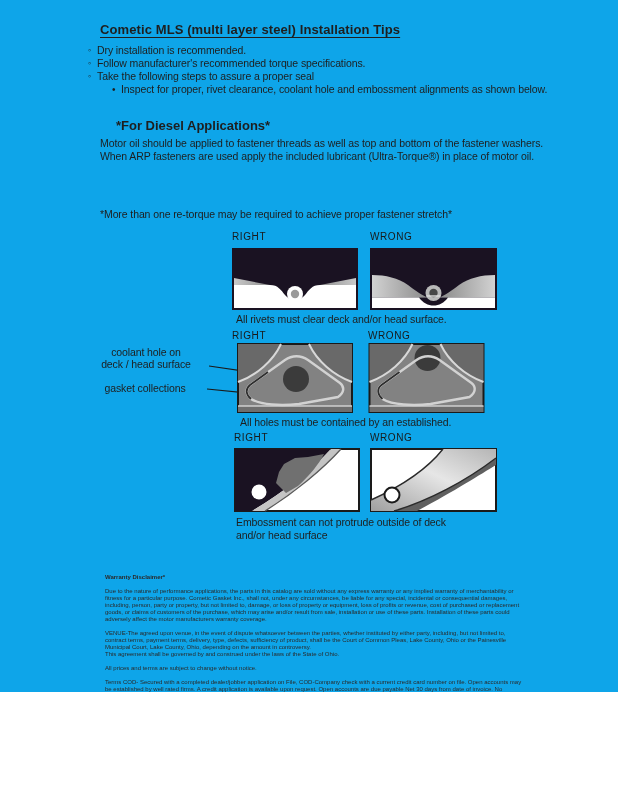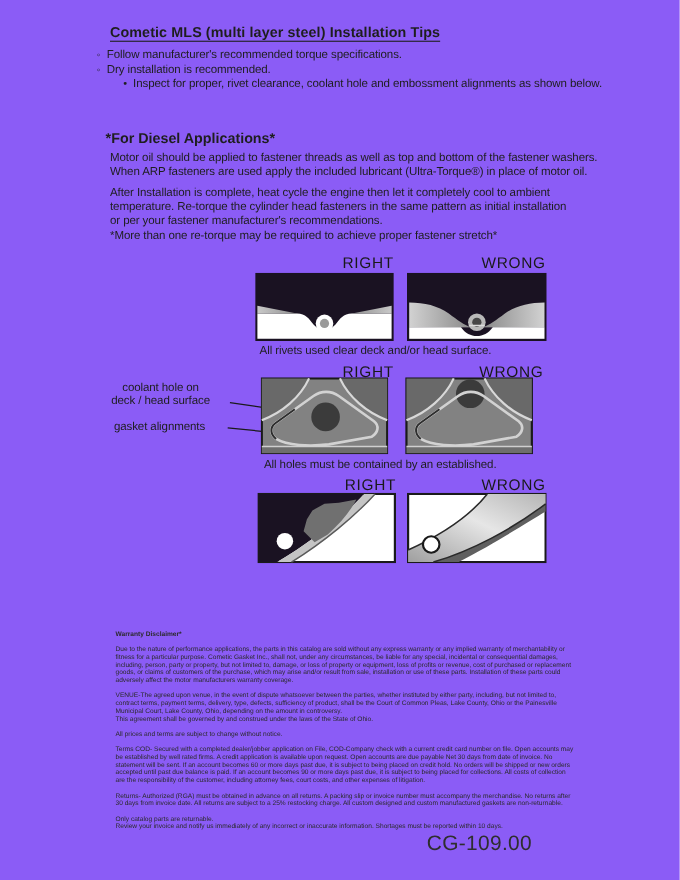--- a/index.html
+++ b/index.html
@@ -1,64 +1,62 @@
 <!DOCTYPE html>
 <html><head>
 <meta charset="utf-8">
 <style>
   html,body{margin:0;padding:0;background:#ffffff;}
   .page{
-    position:relative;width:618px;height:800px;background:#8b5cf6;
+    position:relative;width:618px;height:692px;background:#0ea5e9;
     font-family:"Liberation Sans", sans-serif;color:#1e1e1e;overflow:hidden;
   }
   .title{
     position:absolute;left:100px;top:22px;font-size:13px;font-weight:bold;
     text-decoration:underline;text-underline-offset:3px;letter-spacing:0.1px;margin:0;
   }
   .bullets{position:absolute;left:88px;top:44px;width:500px;}
   .b-item{position:relative;font-size:10.5px;line-height:13px;letter-spacing:-0.1px;padding-left:9px;}
   .b-item::before{content:"\25E6";position:absolute;left:0;top:0;font-size:9px;}
   .sb-item{position:relative;font-size:10.5px;line-height:13px;letter-spacing:-0.1px;padding-left:9px;margin-left:24px;}
   .sb-item::before{content:"\2022";position:absolute;left:0;top:0;font-size:10px;}
-  .diesel-heading{position:absolute;left:96px;top:118px;font-size:13px;font-weight:bold;margin:0;}
+  .diesel-heading{position:absolute;left:116px;top:118px;font-size:13px;font-weight:bold;margin:0;}
   .para{position:absolute;left:100px;width:510px;font-size:10.5px;line-height:13px;letter-spacing:-0.1px;white-space:pre-line;}
   .p1{top:137px;}
   .p2{top:169px;}
   .note{top:208px;}
-  .rw-label{position:absolute;width:126px;text-align:right;font-size:14px;letter-spacing:0.6px;color:#191919;}
+  .rw-label{position:absolute;width:126px;text-align:left;font-size:10px;letter-spacing:0.6px;color:#191919;}
   .dia-caption{position:absolute;font-size:10.5px;line-height:12.5px;letter-spacing:-0.1px;white-space:pre-line;}
   .dia-box{position:absolute;}
   .side-label{position:absolute;font-size:10.5px;line-height:12px;letter-spacing:-0.1px;text-align:center;}
   .lbl-coolant{left:85px;top:346px;width:122px;}
   .lbl-emboss{left:85px;top:382px;width:120px;}
   .connector-svg{position:absolute;left:85px;top:340px;width:260px;height:70px;pointer-events:none;}
   .disclaimer{position:absolute;left:105px;top:574px;width:450px;font-size:6px;line-height:7px;letter-spacing:0;color:#2a2a2a;}
   .disclaimer .d-head{font-weight:bold;margin:0 0 7px 0;}
   .disclaimer p{margin:0 0 7px 0;white-space:pre-line;}
   .page-number{position:absolute;left:388px;top:757px;font-size:19px;letter-spacing:0.3px;color:#2e2e2e;}
 </style>
 </head>
 <body>
 
 <div class="page">
 
   <h1 class="title">Cometic MLS (multi layer steel) Installation Tips</h1>
 
   <div class="bullets">
+    <div class="b-item">Dry installation is recommended.</div>
     <div class="b-item">Follow manufacturer's recommended torque specifications.</div>
-    <div class="b-item">Dry installation is recommended.</div>
+    <div class="b-item">Take the following steps to assure a proper seal</div>
     <div class="sb-item">Inspect for proper, rivet clearance, coolant hole and embossment alignments as shown below.</div>
   </div>
 
   <h2 class="diesel-heading">*For Diesel Applications*</h2>
   <div class="para p1">Motor oil should be applied to fastener threads as well as top and bottom of the fastener washers.
 When ARP fasteners are used apply the included lubricant (Ultra-Torque®) in place of motor oil.</div>
-  <div class="para p2">After Installation is complete, heat cycle the engine then let it completely cool to ambient
-temperature. Re-torque the cylinder head fasteners in the same pattern as initial installation
-or per your fastener manufacturer's recommendations.</div>
   <div class="para note">*More than one re-torque may be required to achieve proper fastener stretch*</div>
 
   <div class="rw-label" style="left:232px;top:231px;">RIGHT</div>
   <div class="rw-label" style="left:370px;top:231px;">WRONG</div>
 
   <svg class="dia-box" style="left:232px;top:248px;" width="126" height="62" viewBox="0 0 126 62">
     <defs>
       <linearGradient id="w1" x1="0" y1="0" x2="1" y2="0">
         <stop offset="0" stop-color="#c9c9c9"></stop>
           <stop offset="1" stop-color="#8f8f8f"></stop>
@@ -90,28 +88,28 @@
     <rect x="0" y="0" width="127" height="62" fill="#1a1222"></rect>
     <path d="M2,27 C16,27 28,30 38,37 C46,43 52,47.5 58,49.5 L2,49.5 Z" fill="url(#w3)"></path>
     <path d="M125,27 C111,27 99,30 89,37 C81,43 75,47.5 69,49.5 L125,49.5 Z" fill="url(#w4)"></path>
     <rect x="2" y="49.5" width="123" height="10.5" fill="#ffffff"></rect>
     <path d="M49,49.5 C53,55 58,57.5 63.5,57.5 C69,57.5 74,55 78,49.5 Z" fill="#1a1222"></path>
     <circle cx="63.5" cy="45" r="8" fill="#b9b9b9"></circle>
     <circle cx="63.5" cy="45" r="4.2" fill="#474747"></circle>
     <line x1="56.5" y1="48" x2="70.5" y2="48" stroke="#dcdcdc" stroke-width="1.4"></line>
   </svg>
 
-  <div class="dia-caption" style="left:236px;top:313px;width:280px;">All rivets used clear deck and/or head surface.</div>
+  <div class="dia-caption" style="left:236px;top:313px;width:280px;">All rivets must clear deck and/or head surface.</div>
 
   <div class="rw-label" style="left:232px;top:330px;">RIGHT</div>
   <div class="rw-label" style="left:368px;top:330px;">WRONG</div>
 
   <div class="side-label lbl-coolant" style="white-space:pre-line;">coolant hole on
 deck / head surface</div>
-  <div class="side-label lbl-emboss">gasket alignments</div>
+  <div class="side-label lbl-emboss">gasket collections</div>
 
   <svg class="connector-svg" viewBox="0 0 260 70">
     <line x1="124" y1="26" x2="213" y2="39" stroke="#1a1a1a" stroke-width="1.1"></line>
     <line x1="122" y1="49" x2="172" y2="54" stroke="#1a1a1a" stroke-width="1.1"></line>
   </svg>
 
   <svg class="dia-box" style="left:237px;top:343px;" width="116" height="70" viewBox="0 0 116 70">
     <rect x="1" y="1" width="114" height="68" fill="#828282" stroke="#1a1a1a" stroke-width="2"></rect>
     <path d="M1,1 L44,1 C36,18 20,32 1,39 Z" fill="#696969"></path>
     <path d="M44,1 C36,18 20,32 1,39" fill="none" stroke="#d8d8d8" stroke-width="2"></path>
@@ -160,20 +158,22 @@
       </linearGradient>
     </defs>
     <rect x="1" y="1" width="125" height="62" fill="#ffffff" stroke="#1a1a1a" stroke-width="2"></rect>
     <path d="M73,1 L126,1 L126,10 C96,33 58,53 24,63 L1,63 L1,52 C32,38 58,20 73,1 Z" fill="url(#sg)"></path>
     <path d="M126,10 C96,33 58,53 24,63 L47,63 C83,44 111,26 126,17 Z" fill="#606060"></path>
     <path d="M73,1 C58,20 32,38 1,52" fill="none" stroke="#2a2a2a" stroke-width="1.4"></path>
     <path d="M126,10 C96,33 58,53 24,63" fill="none" stroke="#2a2a2a" stroke-width="1.4"></path>
     <circle cx="22" cy="47" r="7.5" fill="#ffffff" stroke="#1a1a1a" stroke-width="2"></circle>
   </svg>
 
+  <div class="dia-caption" style="left:236px;top:516px;width:260px;">Embossment can not protrude outside of deck
+and/or head surface</div>
 
   <div class="disclaimer">
     <p class="d-head">Warranty Disclaimer*</p>
     <p>Due to the nature of performance applications, the parts in this catalog are sold without any express warranty or any implied warranty of merchantability or
 fitness for a particular purpose.  Cometic Gasket Inc., shall not, under any circumstances, be liable for any special, incidental or consequential damages,
 including, person, party or property, but not limited to, damage, or loss of property or equipment, loss of profits or revenue, cost of purchased or replacement
 goods, or claims of customers of the purchase, which may arise and/or result from sale, installation or use of these parts.  Installation of these parts could
 adversely affect the motor manufacturers warranty coverage.</p>
     <p>VENUE-The agreed upon venue, in the event of dispute whatsoever between the parties, whether instituted by either party, including, but not limited to,
 contract terms, payment terms, delivery, type, defects, sufficiency of product, shall be the Court of Common Pleas, Lake County, Ohio or the Painesville

